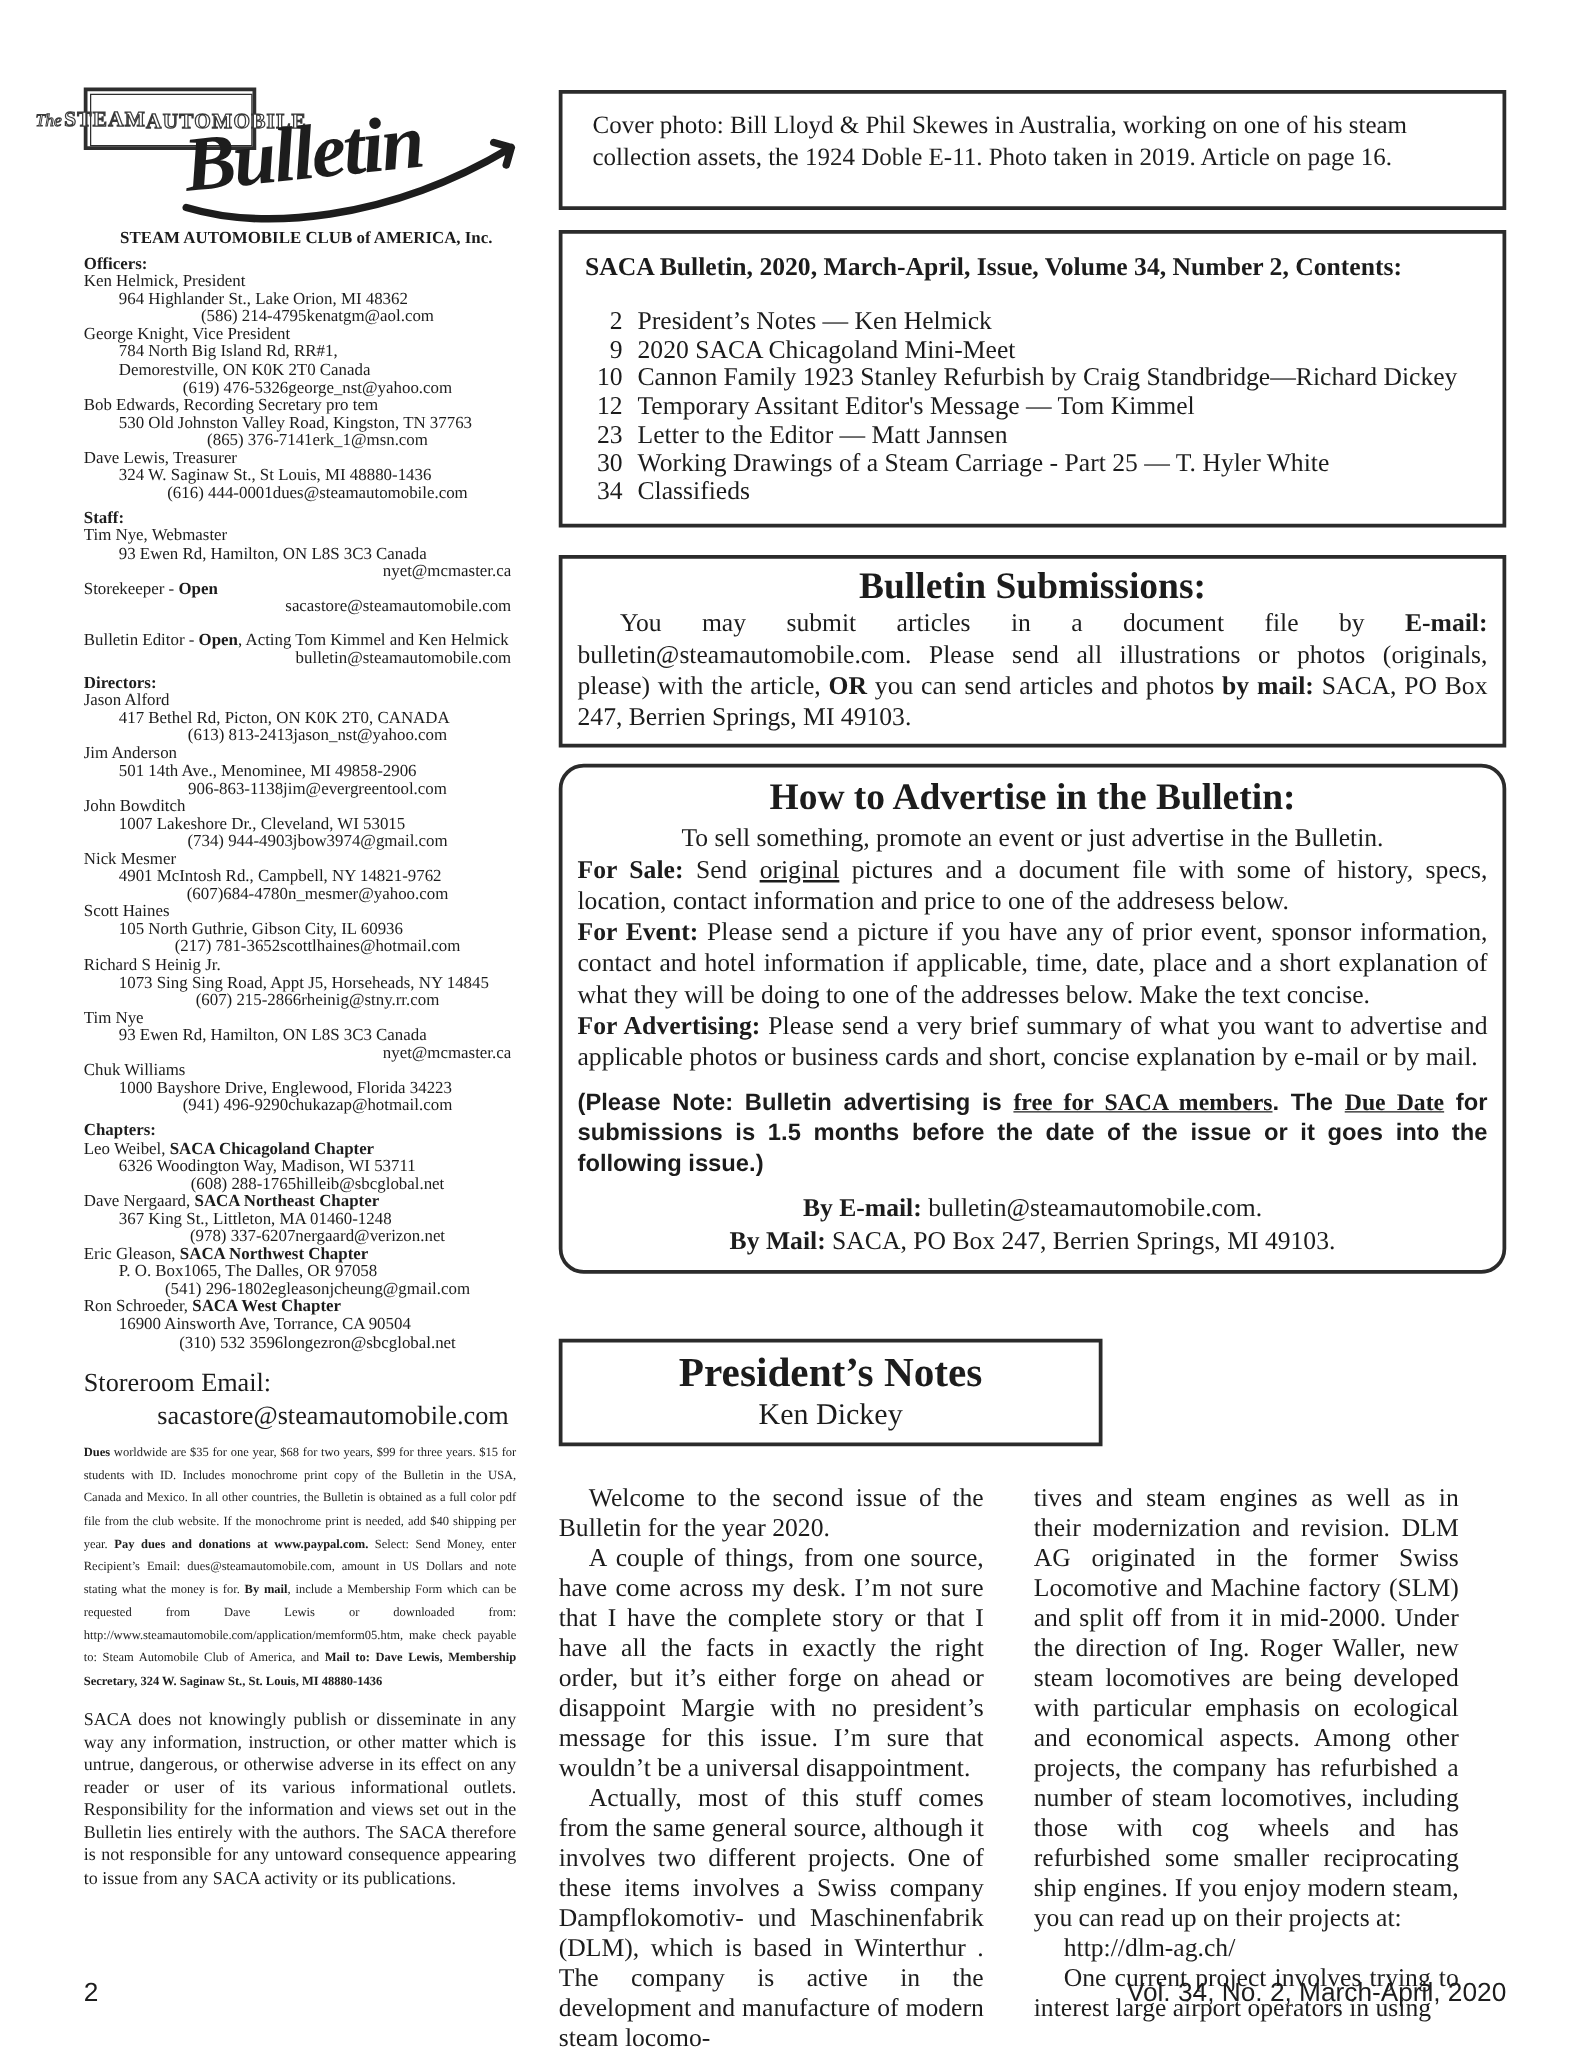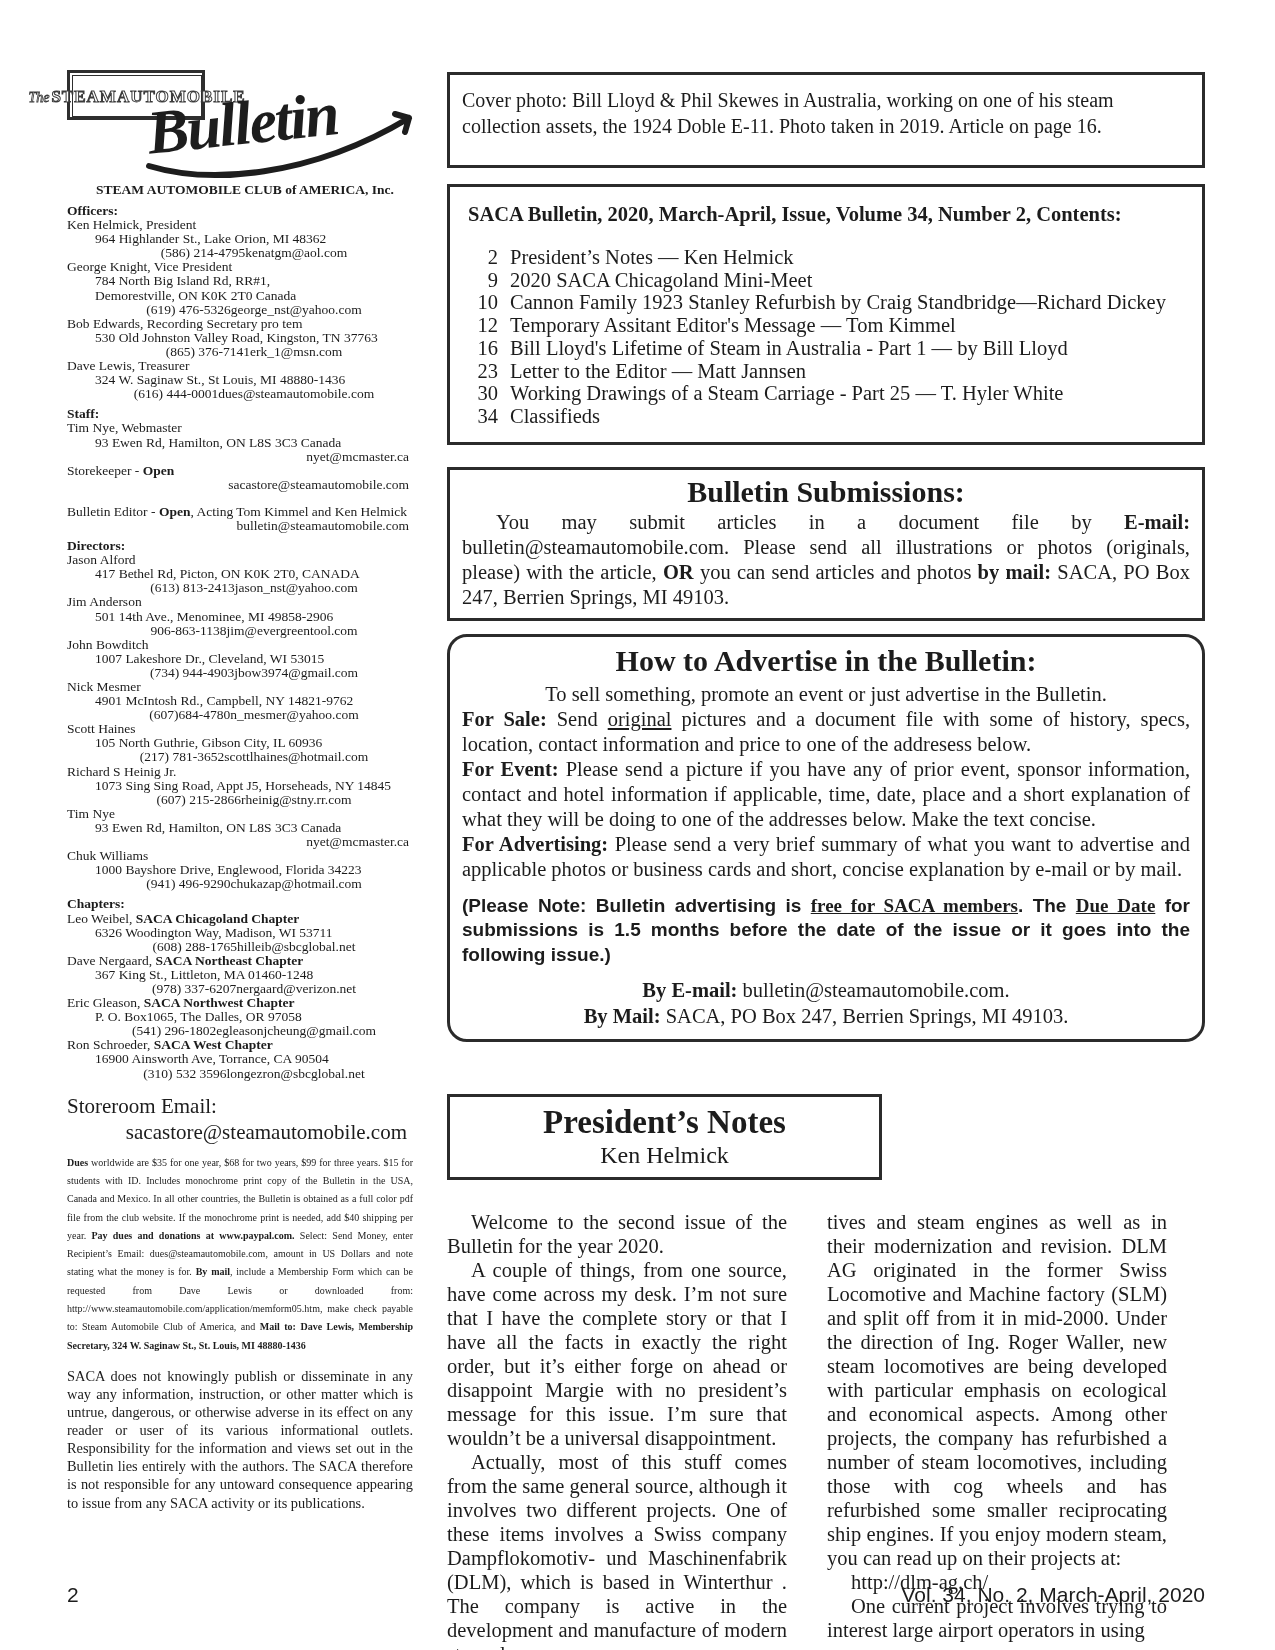--- a/index.html
+++ b/index.html
@@ -30,21 +30,21 @@
   .prow { display:flex; justify-content:center; padding-left:28px; }
   .pemail-line { text-align:right; padding-right:4px; }
   .gap12 { margin-top:13px; }
   .storeroom { font-size:21px; line-height:26px; margin-top:12px; }
   .storeroom-email { text-align:right; padding-right:6px; }
   .dues { font-size:10px; line-height:18.3px; text-align:justify; margin-top:9px; }
   .disclaimer { font-size:14.4px; line-height:18.1px; text-align:justify; margin-top:12px; }
   
   .rightcol { position:absolute; left:447px; top:72px; width:758px; }
   .box { border:3px solid #2b2b2b; box-sizing:border-box; }
-  .cover-box { padding:12px 16px 26px 12px; font-size:20px; line-height:26px; }
+  .cover-box { padding:12px 16px 26px 24px; font-size:20px; line-height:26px; }
   .toc-box { margin-top:16px; padding:16px 18px 14px 18px; }
   .toc-heading { font-weight:bold; font-size:20.5px; margin-bottom:20px; }
   .toc-row { display:flex; font-size:20.5px; line-height:22.7px; }
   .toc-num { width:30px; text-align:right; margin-right:12px; flex:none; }
   .sub-box { margin-top:22px; padding:4px 12px 8px 12px; }
   .big-title { text-align:center; font-size:30px; font-weight:bold; line-height:36px; }
   .just { font-size:20.5px; line-height:25px; text-align:justify; margin:0; }
   .indent1 { text-indent:34px; }
   .adv-box { margin-top:13px; padding:6px 12px 10px 12px;border-radius:20px; }
   .adv-intro { text-align:center; font-size:20.5px; line-height:26px; margin:2px 0 0 0; }
@@ -266,24 +266,20 @@
         </div>
       <div class="toc-row">
           <span class="toc-num">10</span>
           <span>Cannon Family 1923 Stanley Refurbish by Craig Standbridge—Richard Dickey</span>
         </div>
       <div class="toc-row">
           <span class="toc-num">12</span>
           <span>Temporary Assitant Editor's Message — Tom Kimmel</span>
         </div>
       <div class="toc-row">
-          <span class="toc-num">16</span>
-          <span>Bill Lloyd's Lifetime of Steam in Australia - Part 1 — by Bill Lloyd</span>
-        </div>
-      <div class="toc-row">
           <span class="toc-num">23</span>
           <span>Letter to the Editor — Matt Jannsen</span>
         </div>
       <div class="toc-row">
           <span class="toc-num">30</span>
           <span>Working Drawings of a Steam Carriage - Part 25 — T. Hyler White</span>
         </div>
       <div class="toc-row">
           <span class="toc-num">34</span>
           <span>Classifieds</span>
@@ -301,21 +297,21 @@
       <p class="just"><b>For Sale:</b><span> Send </span><span class="u">original</span><span> pictures and a document file with some of history, specs, location, contact information and price to one of the addresess below.</span></p>
       <p class="just"><b>For Event:</b><span> Please send a picture if you have any of prior event, sponsor information, contact and hotel information if applicable, time, date, place and a short explanation of what they will be doing to one of the addresses below. Make the text concise.</span></p>
       <p class="just"><b>For Advertising:</b><span> Please send a very brief summary of what you want to advertise and applicable photos or business cards and short, concise explanation by e-mail or by mail.</span></p>
       <p class="adv-note"><span>(Please Note: Bulletin advertising is </span><span class="u">free for SACA members</span><span>.  The </span><span class="u">Due Date</span><span> for submissions is 1.5 months before the date of the issue or it goes into the following issue.)</span></p>
       <p class="adv-center"><b>By E-mail:</b><span> bulletin@steamautomobile.com.</span></p>
       <p class="adv-center"><b>By Mail:</b><span>  SACA, PO Box 247, Berrien Springs, MI 49103.</span></p>
     </div>
 
     <div class="box notes-box">
       <div class="notes-title">President’s Notes</div>
-      <div class="notes-sub">Ken Helmick</div>
+      <div class="notes-sub">Ken Dickey</div>
     </div>
 
     <div class="article">
       <div class="acol">
         <p>Welcome to the second issue of the Bulletin for the year 2020.</p>
         <p>A couple of things, from one source, have come across my desk.  I’m not sure that I have the complete story or that I have all the facts in exactly the right order, but it’s either forge on ahead or disappoint Margie with no president’s message for this issue.  I’m sure that wouldn’t be a universal disappointment.</p>
         <p>Actually, most of this stuff comes from the same general source, although it involves two different projects. One of these items involves a Swiss company Dampflokomotiv- und Maschinenfabrik (DLM), which is based in Winterthur . The company is active in the development and manufacture of modern steam locomo-</p>
       </div>
       <div class="acol">
         <p class="noindent">tives and steam engines as well as in their modernization and revision.  DLM AG originated in the former Swiss Locomotive and Machine factory (SLM) and split off from it in mid-2000. Under the direction of Ing. Roger Waller, new steam locomotives are being developed with particular emphasis on ecological and economical aspects.  Among other projects, the company has refurbished a number of steam locomotives, including those with cog wheels and has refurbished some smaller reciprocating ship engines. If you enjoy modern steam, you can read up on their projects at:</p>

